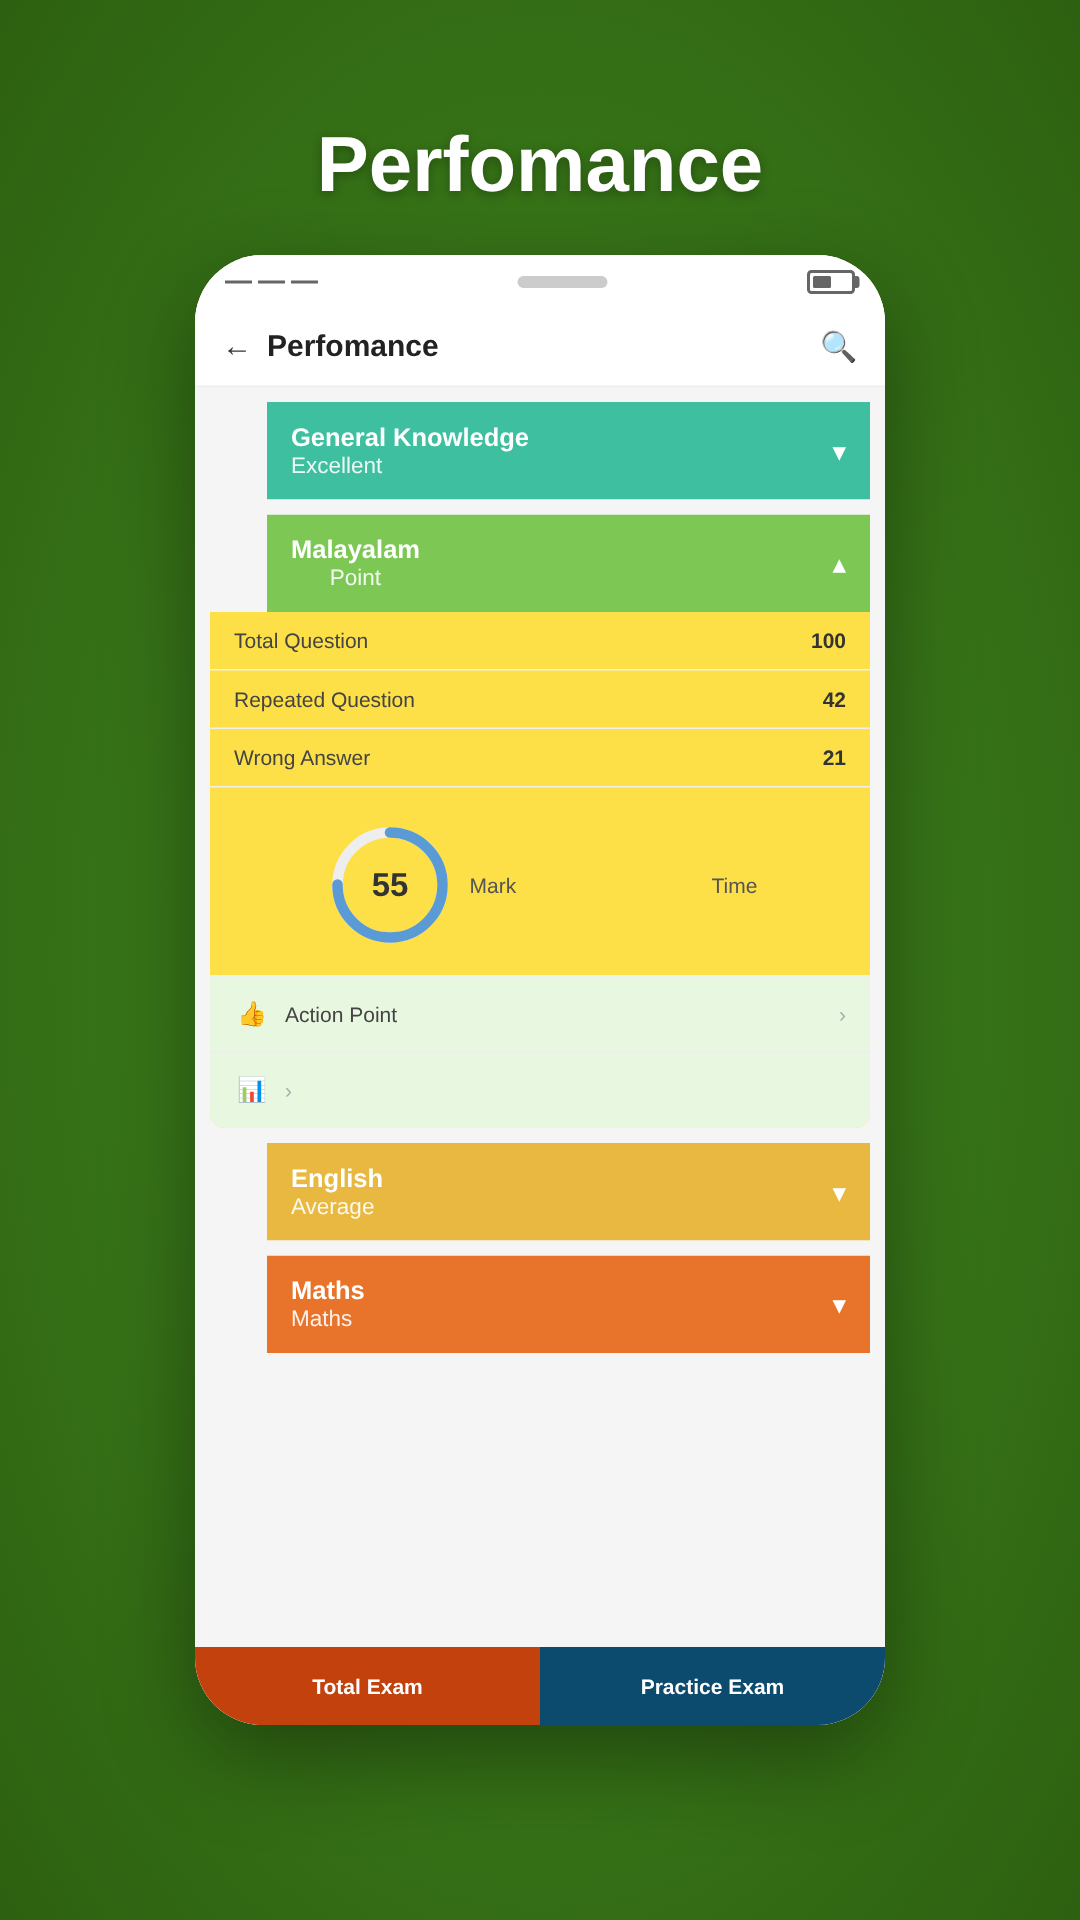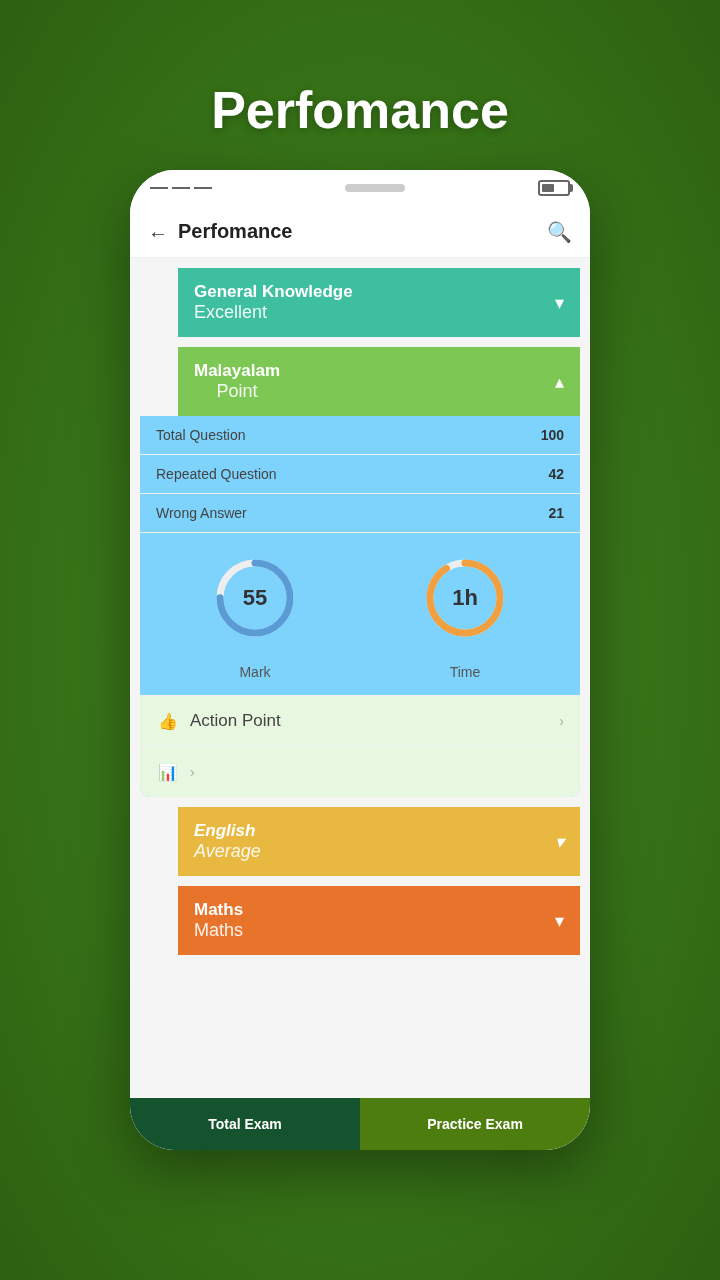--- a/index.html
+++ b/index.html
@@ -155,39 +155,39 @@
     }
 
     .category-header-left { }
 
     .category-name {
       font-size: 17px;
       font-weight: 700;
     }
 
     .category-status {
-      font-size: 18px;
+      font-size: 15px;
       font-weight: 400;
       opacity: 0.9;
     }
 
     .chevron {
       font-size: 18px;
       color: white;
     }
 
     
     .teal-bg { background: #3dbfa0; }
     .green-bg { background: #7dc855; text-align: center; }
-    .yellow-bg { background: #e8b840; font-style: italic; }
+    .yellow-bg { background: #e8b840; }
     .orange-bg { background: #e8732a; }
 
     
     .expanded-section {
-      background: #7dd3fc;
+      background: #fde047;
       margin: 0 10px;
       border-radius: 0 0 10px 10px;
       overflow: hidden;
     }
 
     .stat-row {
       display: flex;
       align-items: center;
       justify-content: space-between;
       padding: 11px 16px;
@@ -208,23 +208,23 @@
     
     .charts-row {
       display: flex;
       justify-content: space-around;
       align-items: center;
       padding: 20px 10px 15px;
     }
 
     .chart-item {
       display: flex;
-      flex-direction: column;
-      align-items: center;
-      gap: 21px;
+      flex-direction: row;
+      align-items: center;
+      gap: 8px;
     }
 
     .circle-chart {
       position: relative;
       width: 90px;
       height: 90px;
     }
 
     .circle-chart svg {
       width: 90px;
@@ -284,21 +284,21 @@
     .action-icon {
       width: 24px;
       height: 24px;
       margin-right: 10px;
       display: flex;
       align-items: center;
       justify-content: center;
     }
 
     .action-label {
-      font-size: 17px;
+      font-size: 14px;
       color: #444;
       flex: 1;
     }
 
     .action-arrow {
       font-size: 14px;
       color: #aaa;
     }
 
     .green-row-bg {
@@ -316,22 +316,22 @@
       flex: 1;
       display: flex;
       align-items: center;
       justify-content: center;
       font-size: 14px;
       font-weight: 600;
       color: white;
       cursor: pointer;
     }
 
-    .tab-dark { background: #14532d; }
-    .tab-blue { background: #4d7c0f; }
+    .tab-dark { background: #c2410c; }
+    .tab-blue { background: #0c4a6e; }
   </style>
 </head>
 <body>
 
 <div class="page-title">Perfomance</div>
 
 <div class="phone-frame">
 
   <div class="phone-status-bar">
     <div class="status-left">
@@ -395,27 +395,20 @@
             <svg viewBox="0 0 90 90">
               <circle class="circle-bg" cx="45" cy="45" r="35"></circle>
               <circle class="circle-fill-blue" cx="45" cy="45" r="35"></circle>
             </svg>
             <span class="circle-value">55</span>
           </div>
           <span class="chart-label">Mark</span>
         </div>
 
         <div class="chart-item">
-          <div class="circle-chart">
-            <svg viewBox="0 0 90 90">
-              <circle class="circle-bg" cx="45" cy="45" r="35"></circle>
-              <circle class="circle-fill-orange" cx="45" cy="45" r="35"></circle>
-            </svg>
-            <span class="circle-value">1h</span>
-          </div>
           <span class="chart-label">Time</span>
         </div>
       </div>
 
       <div class="action-row green-row-bg">
         <div class="action-icon">👍</div>
         <span class="action-label">Action Point</span>
         <span class="action-arrow">›</span>
       </div>
       <div class="action-row green-row-bg">

